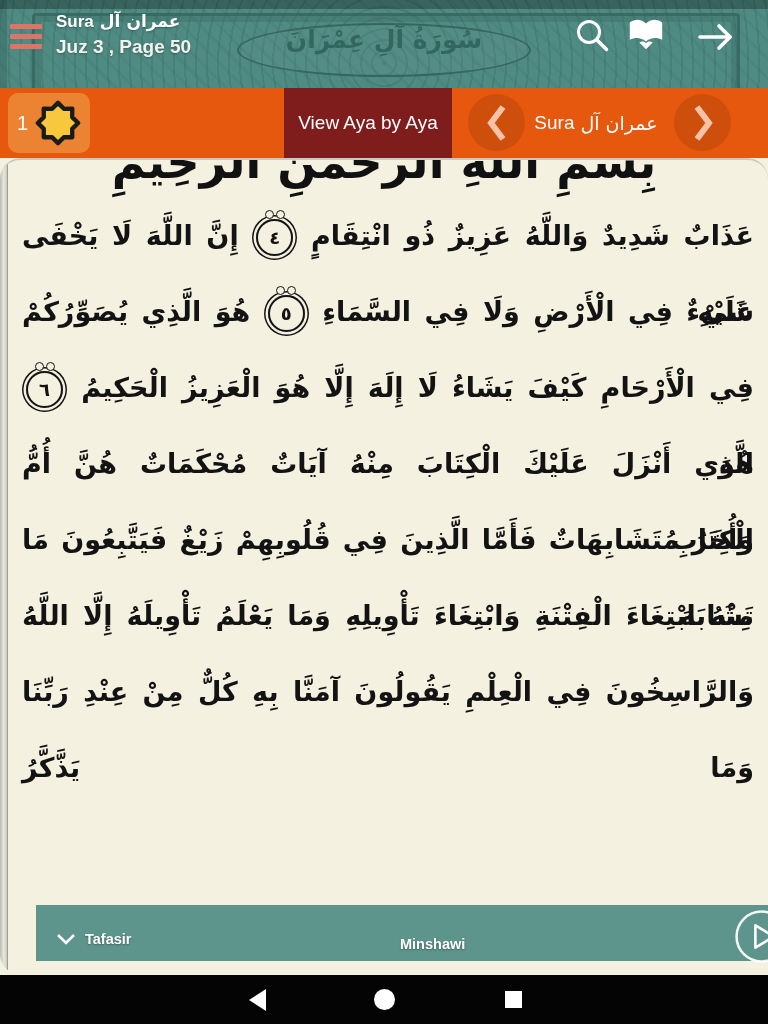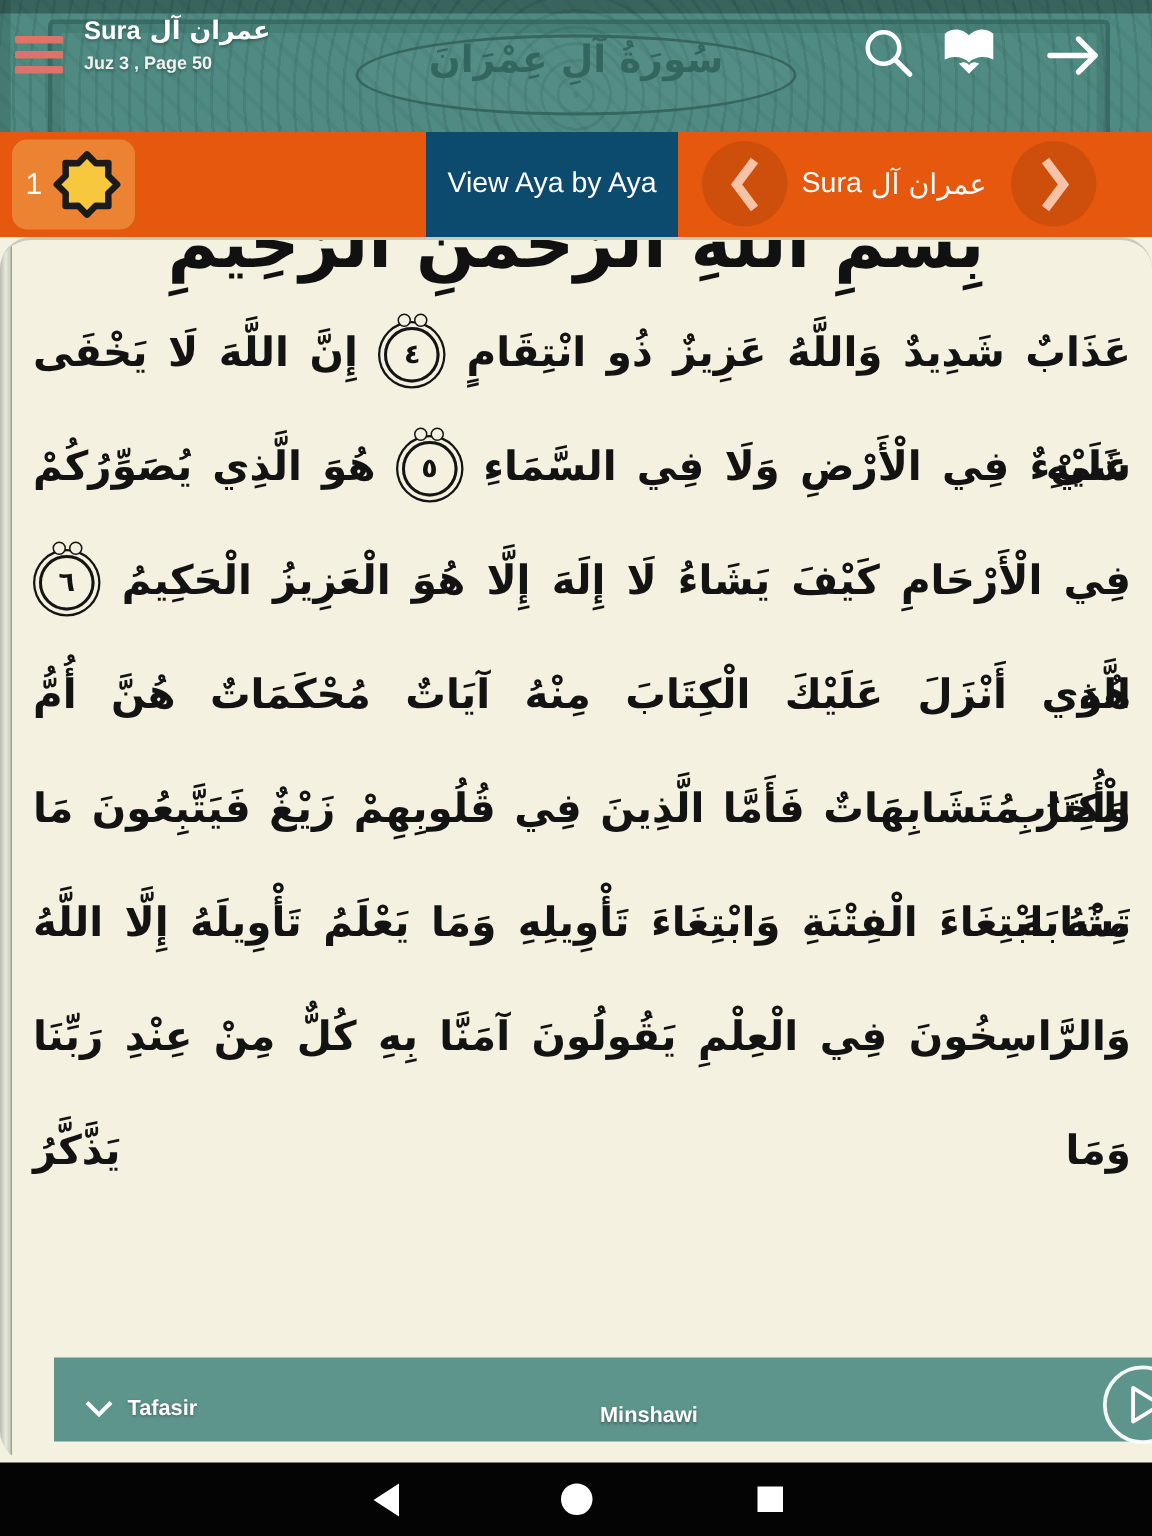--- a/index.html
+++ b/index.html
@@ -30,34 +30,34 @@
   .appbar { position:absolute; left:0; top:0; width:768px; height:88px;
     background:rgba(82,140,132,0.52); }
   .status-strip { position:absolute; left:0; top:0; width:100%; height:9px; background:rgba(0,0,0,0.28); }
   .menu-btn { position:absolute; left:10px; top:19px; width:36px; height:34px; }
   .menu-icon { display:flex; flex-direction:column; gap:5px; }
   .menu-icon i { display:block; width:32px; height:5px; background:#DE7468; border-radius:1px; }
   .titles { position:absolute; left:56px; top:11px; }
   .app-title { display:flex; gap:6px; align-items:baseline;
     font-weight:700; font-size:17px; color:#FFFFFF; text-shadow:0 1px 2px rgba(0,0,0,0.3); }
   .app-title .ar { font-family:"DejaVu Sans",sans-serif; unicode-bidi:isolate; }
-  .app-subtitle { margin-top:4px; font-weight:700; font-size:12px; color:#F2F2EE;
+  .app-subtitle { margin-top:4px; font-weight:700; font-size:19px; color:#F2F2EE;
     text-shadow:0 1px 2px rgba(0,0,0,0.3); }
   .ic { position:absolute; width:40px; height:40px; display:flex; align-items:center; justify-content:center; }
   .ic-search { left:572px; top:15px; }
   .ic-book   { left:626px; top:14px; }
   .ic-arrow  { left:696px; top:17px; }
 
   
   .toolbar { position:absolute; left:0; top:88px; width:768px; height:70px; background:#E6580D; }
   .aya-badge { position:absolute; left:8px; top:5px; width:82px; height:60px;
     background:#EC8333; border-radius:10px; display:flex; align-items:center; justify-content:center; gap:7px; }
   .aya-count { color:#FFFFFF; font-size:20px; font-weight:400; }
   .view-mode { position:absolute; left:284px; top:0; width:168px; height:70px;
-    background:#0c4a6e; display:flex; align-items:center; justify-content:center; }
+    background:#7f1d1d; display:flex; align-items:center; justify-content:center; }
   .view-mode span { color:#FFFFFF; font-size:19px; font-weight:400; }
   .circle-btn { position:absolute; top:6px; width:57px; height:57px; border-radius:50%;
     background:rgba(0,0,0,0.10); display:flex; align-items:center; justify-content:center; }
   .circle-btn.prev { left:468px; }
   .circle-btn.next { left:674px; }
   .sura-label { position:absolute; left:518px; top:0; width:156px; height:70px;
     display:flex; align-items:center; justify-content:center; gap:6px;
     color:#FFFFFF; font-size:19px; }
   .sura-label .ar { font-family:"DejaVu Sans",sans-serif; unicode-bidi:isolate; }
 

